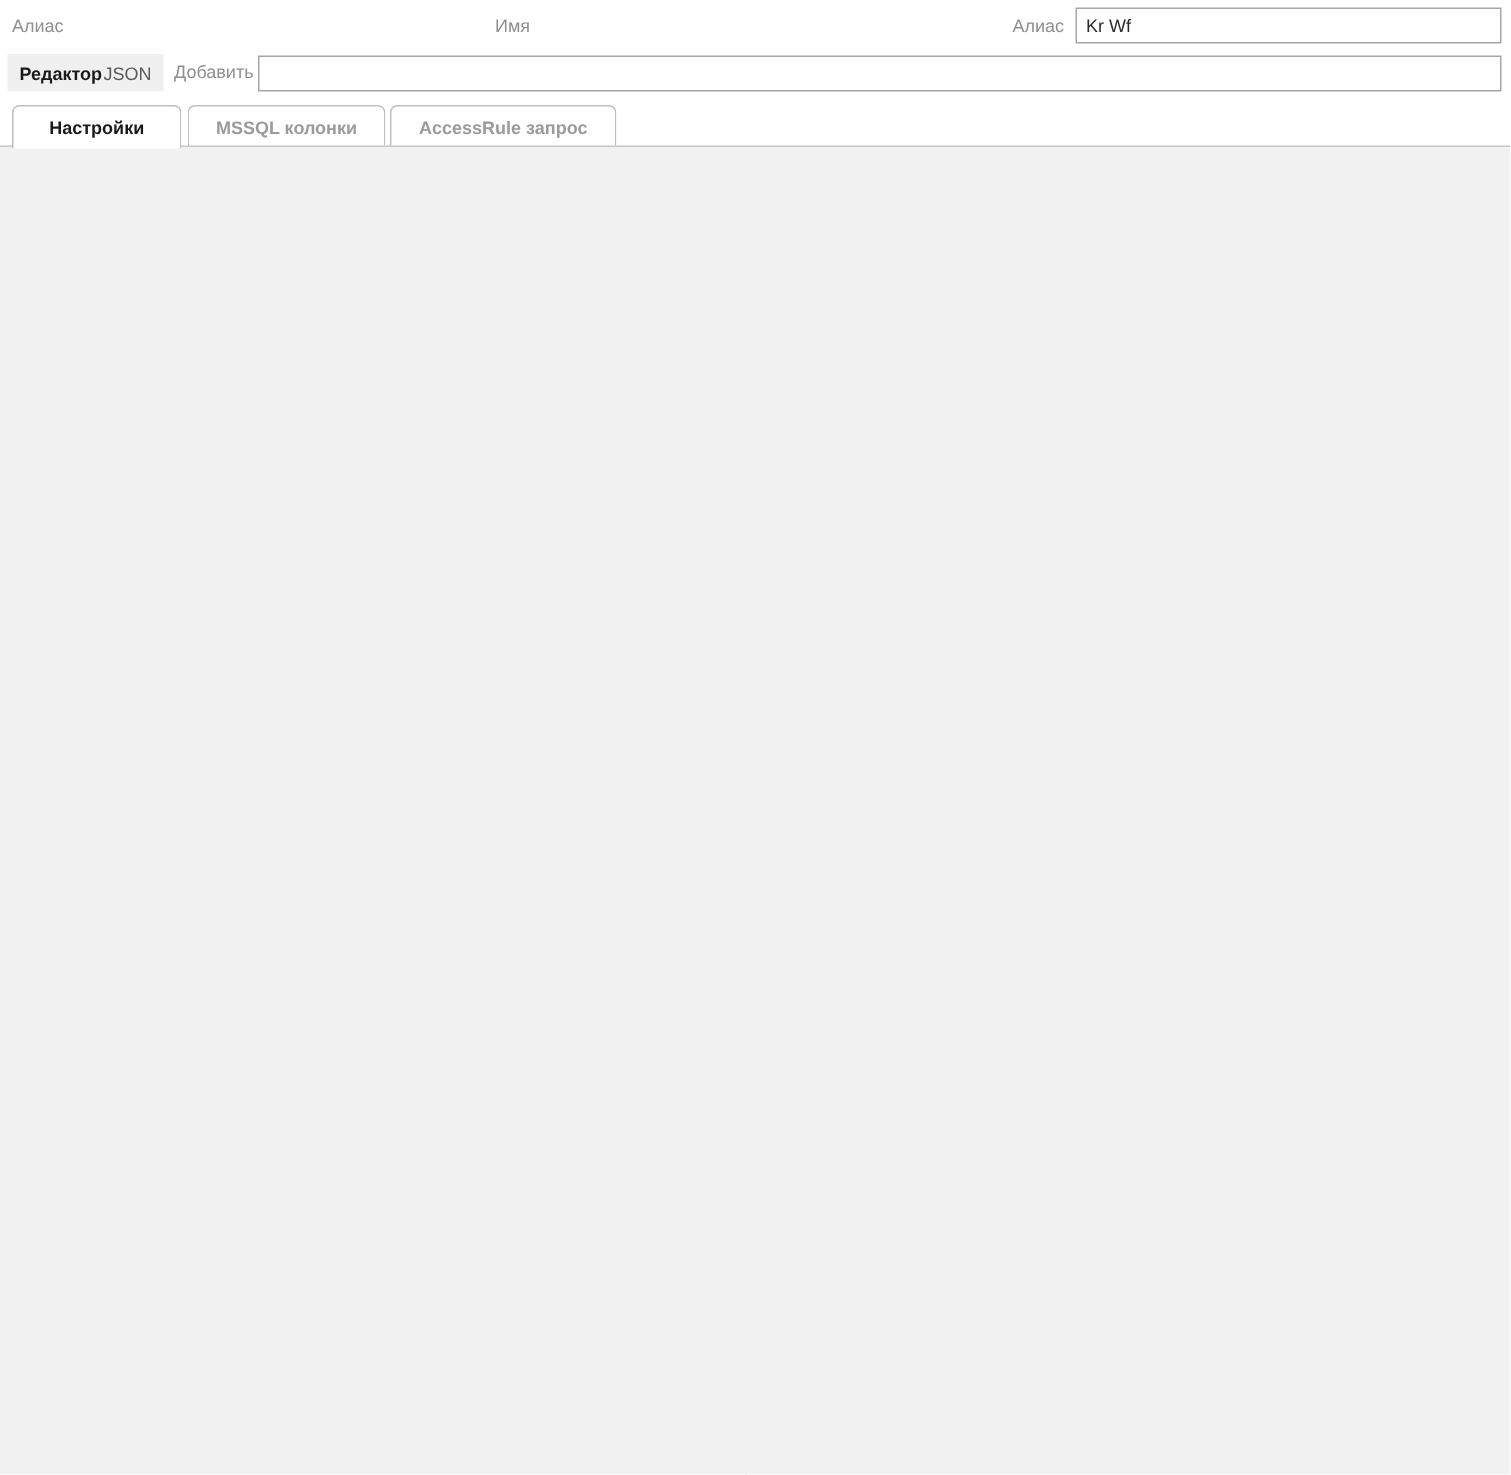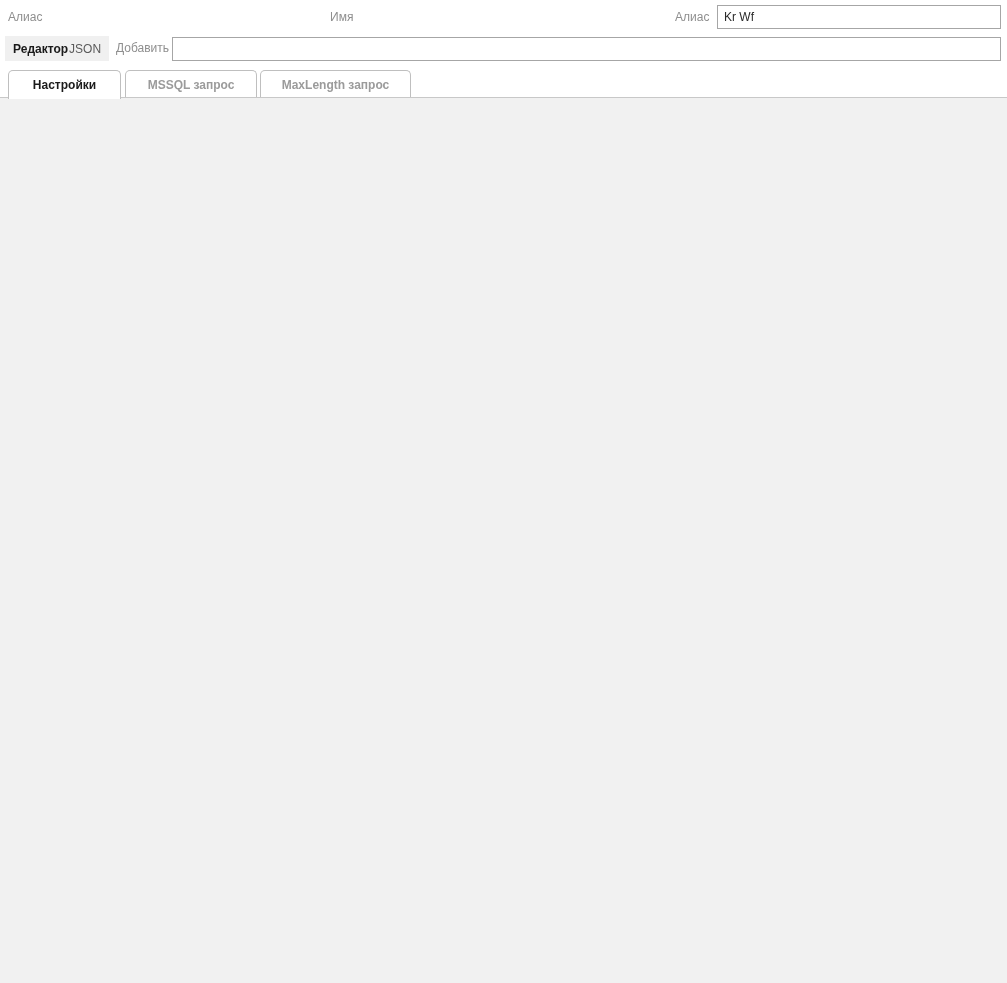--- a/index.html
+++ b/index.html
@@ -106,24 +106,24 @@
     <span class="ed">Редактор</span>
     <span class="js">JSON</span>
   </div>
   <span class="abs hlabel" style="left:116px;top:36px;height:25px;line-height:25px">Добавить</span>
   <input class="inp" style="left: 172px; top: 37px; width: 829px;" value="">
 
   <div class="tab active" style="left:8px;width:113px">
       <span>Настройки</span>
     </div>
   <div class="tab" style="left:125px;width:132px">
-      <span>MSSQL запрос</span>
+      <span>MSSQL колонки</span>
     </div>
   <div class="tab" style="left:260px;width:151px">
-      <span>MaxLength запрос</span>
+      <span>AccessRule запрос</span>
     </div>
 
   <div class="panel"></div>
 
   <div class="sep" style="left:8px;right:8px;top:114px">
     <span class="dash"></span>
       <span class="sept">Перегрузки основных настроек представления</span>
       <span class="line"></span>
   </div>
   <div class="sep" style="left:8px;right:8px;top:142px">

